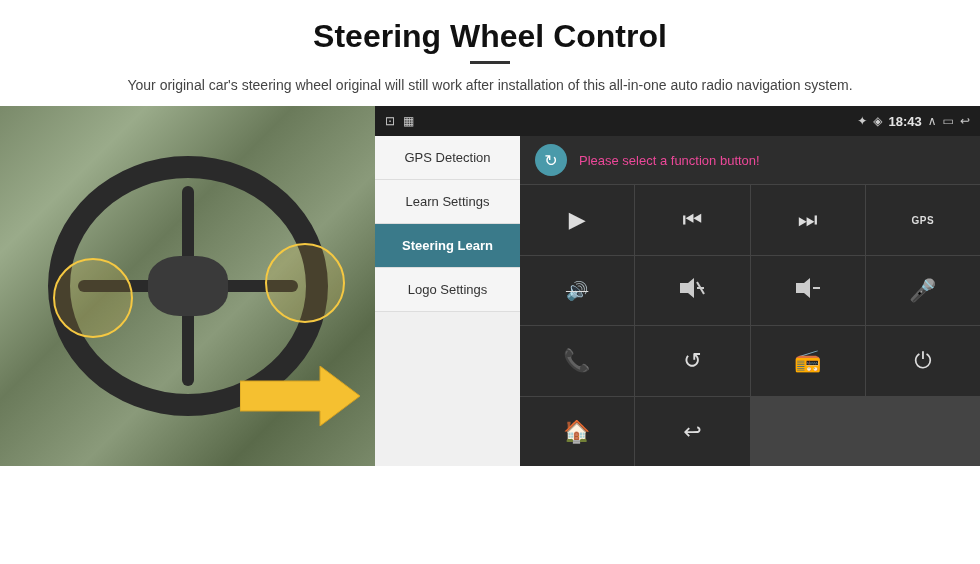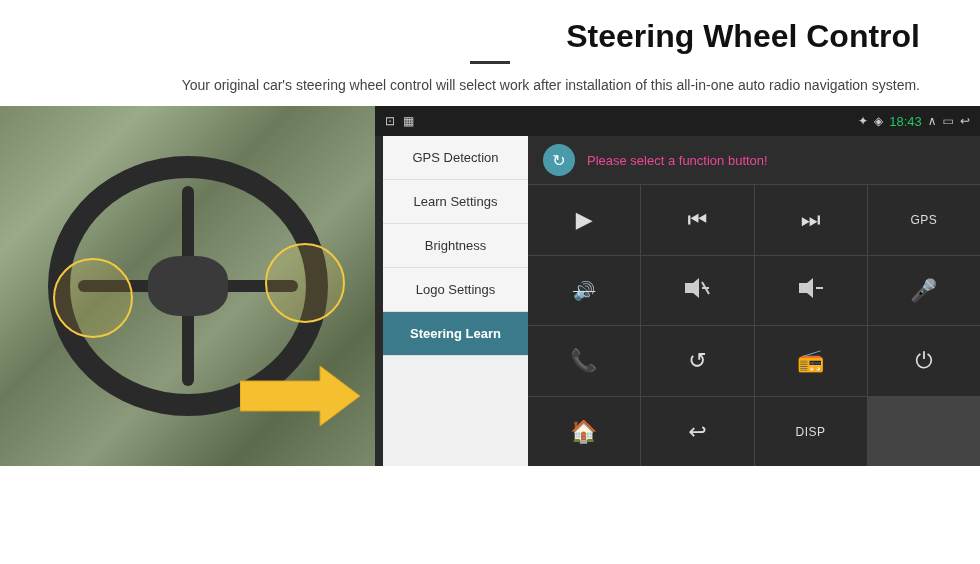--- a/index.html
+++ b/index.html
@@ -5,21 +5,21 @@
     * { box-sizing: border-box; margin: 0; padding: 0; }
     body {
       font-family: Arial, sans-serif;
       background: #fff;
       width: 980px;
       min-height: 564px;
       overflow: hidden;
     }
 
     .page-header {
-      text-align: right;
+      text-align: center;
       padding: 18px 60px 10px;
     }
     .page-title {
       font-size: 32px;
       font-weight: 900;
       color: #111;
       margin-bottom: 6px;
     }
     .title-divider {
       width: 40px;
@@ -158,29 +158,28 @@
       gap: 6px;
       align-items: center;
       color: #ddd;
       font-size: 12px;
     }
     .status-icon {
       color: #ccc;
       font-size: 12px;
     }
     .status-time {
-      color: #22c55e;
+      color: #e5e5e5;
       font-size: 13px;
-      font-weight: normal;
+      font-weight: bold;
     }
 
     .content-area {
       display: flex;
       flex: 1;
-      margin-left: 8px;
     }
 
     
     .menu-list {
       width: 145px;
       background: #f0f0f0;
       display: flex;
       flex-direction: column;
     }
     .menu-item {
@@ -245,34 +244,34 @@
       justify-content: center;
       min-height: 55px;
       cursor: pointer;
       transition: background 0.15s;
     }
     .function-cell .fn-icon {
       font-size: 22px;
       color: #ddd;
     }
     .function-cell .fn-text {
-      font-size: 12px;
-      font-weight: normal;
+      font-size: 10px;
+      font-weight: bold;
       color: #ddd;
       letter-spacing: 0.5px;
     }
     .fn-icon-gps { color: #ddd; font-size: 18px; font-weight: bold; }
   </style>
 </head>
 <body>
 
 <div class="page-header">
   <h1 class="page-title">Steering Wheel Control</h1>
   <div class="title-divider"></div>
-  <p class="page-subtitle">Your original car's steering wheel control will select work after installation of this all-in-one auto radio navigation system.</p>
+  <p class="page-subtitle">Your original car's steering wheel original will still work after installation of this all-in-one auto radio navigation system.</p>
 </div>
 
 <div class="main-image-area">
 
   <div class="steering-wheel-bg">
     <div class="sw-spoke-v"></div>
     <div class="sw-spoke-h"></div>
     <div class="sw-outer"></div>
     <div class="sw-center"></div>
     <div class="circle-highlight-left"></div>
@@ -304,28 +303,25 @@
 
     <div class="content-area">
 
       <div class="menu-list">
         <div class="menu-item">
           <span>GPS Detection</span>
         </div>
         <div class="menu-item">
           <span>Learn Settings</span>
         </div>
-        <div class="menu-item">
-          <span>Brightness</span>
+        <div class="menu-item active">
+          <span>Steering Learn</span>
         </div>
         <div class="menu-item">
           <span>Logo Settings</span>
-        </div>
-        <div class="menu-item active">
-          <span>Steering Learn</span>
         </div>
       </div>
 
       <div class="function-panel">
         <div class="panel-header">
           <div class="refresh-icon-circle">
             <span>↻</span>
           </div>
           <span class="panel-header-text">Please select a function button!</span>
         </div>
@@ -381,21 +377,18 @@
           <div class="function-cell">
             <span class="fn-icon">⏻</span>
           </div>
 
           <div class="function-cell">
             <span class="fn-icon">🏠</span>
           </div>
           <div class="function-cell">
             <span class="fn-icon">↩</span>
           </div>
-          <div class="function-cell">
-            <span class="fn-text">DISP</span>
-          </div>
 
         </div>
       </div>
     </div>
   </div>
 </div>
 
 </body></html>

